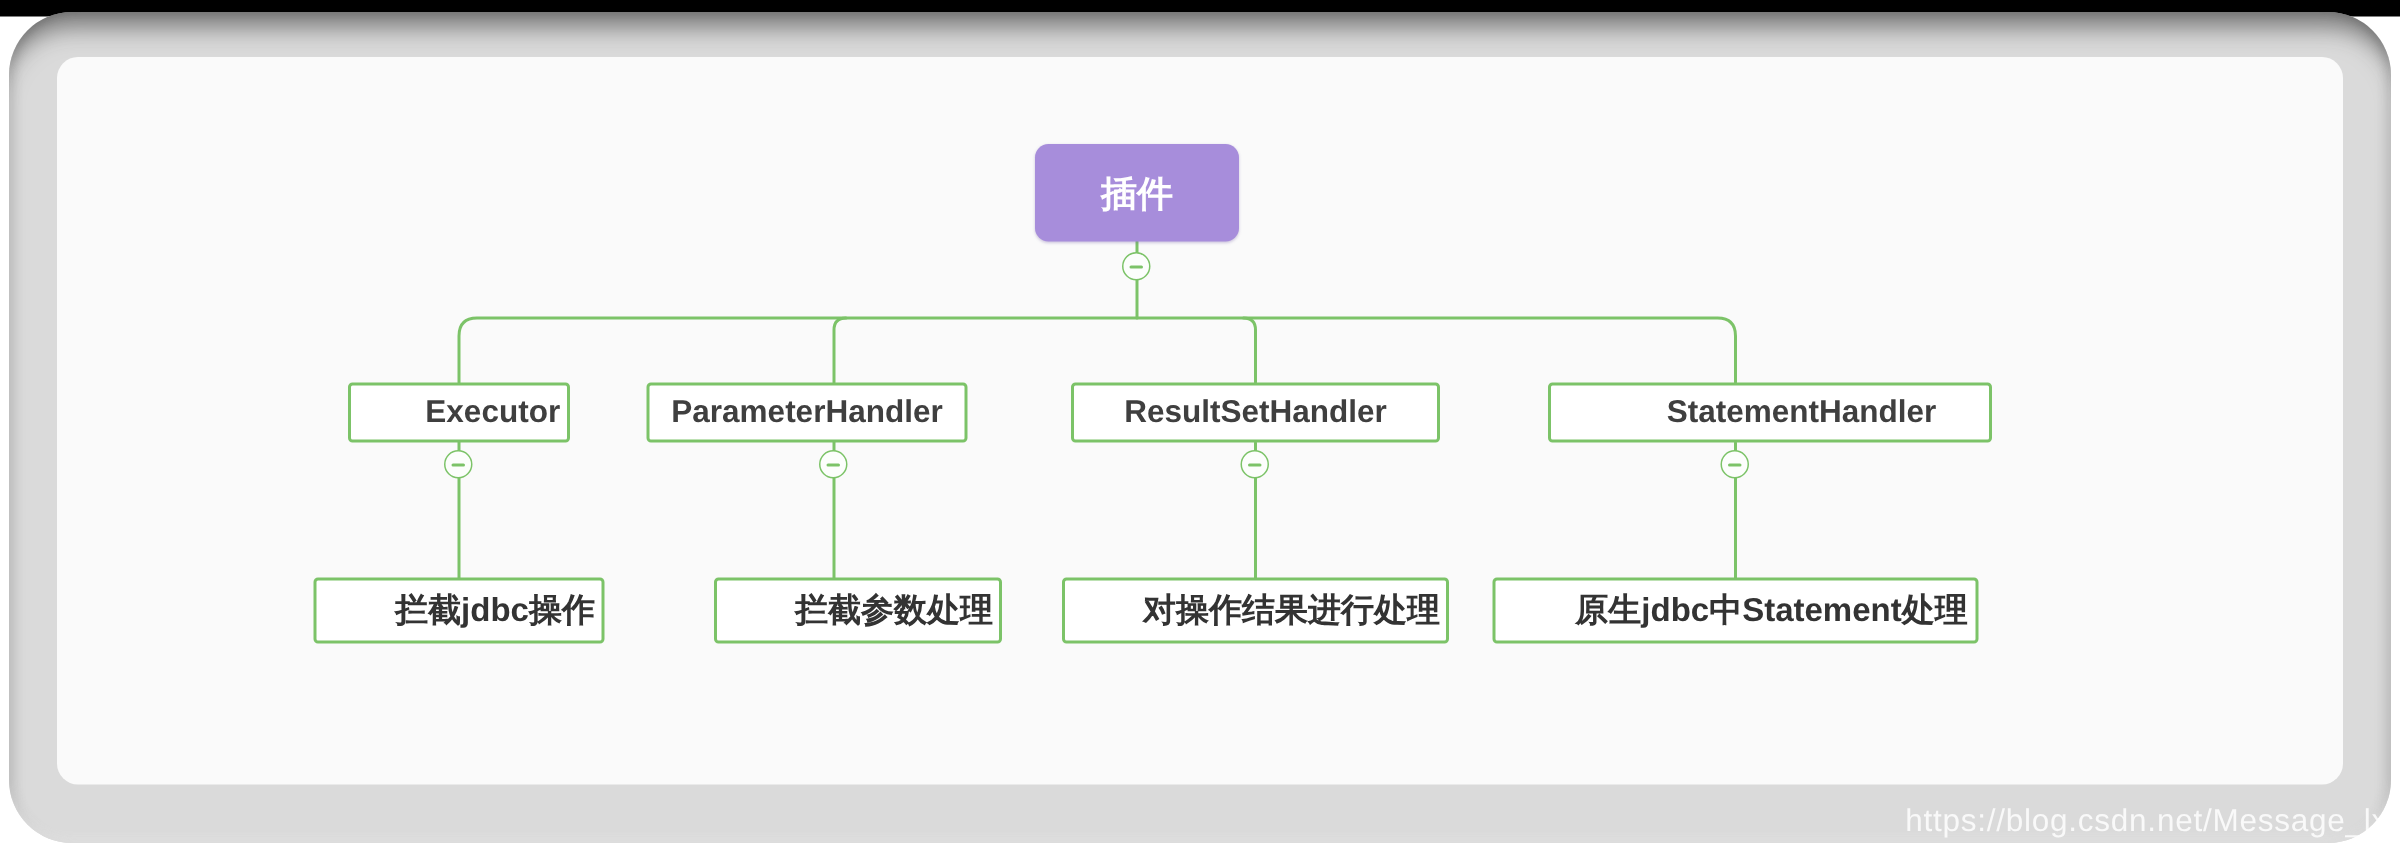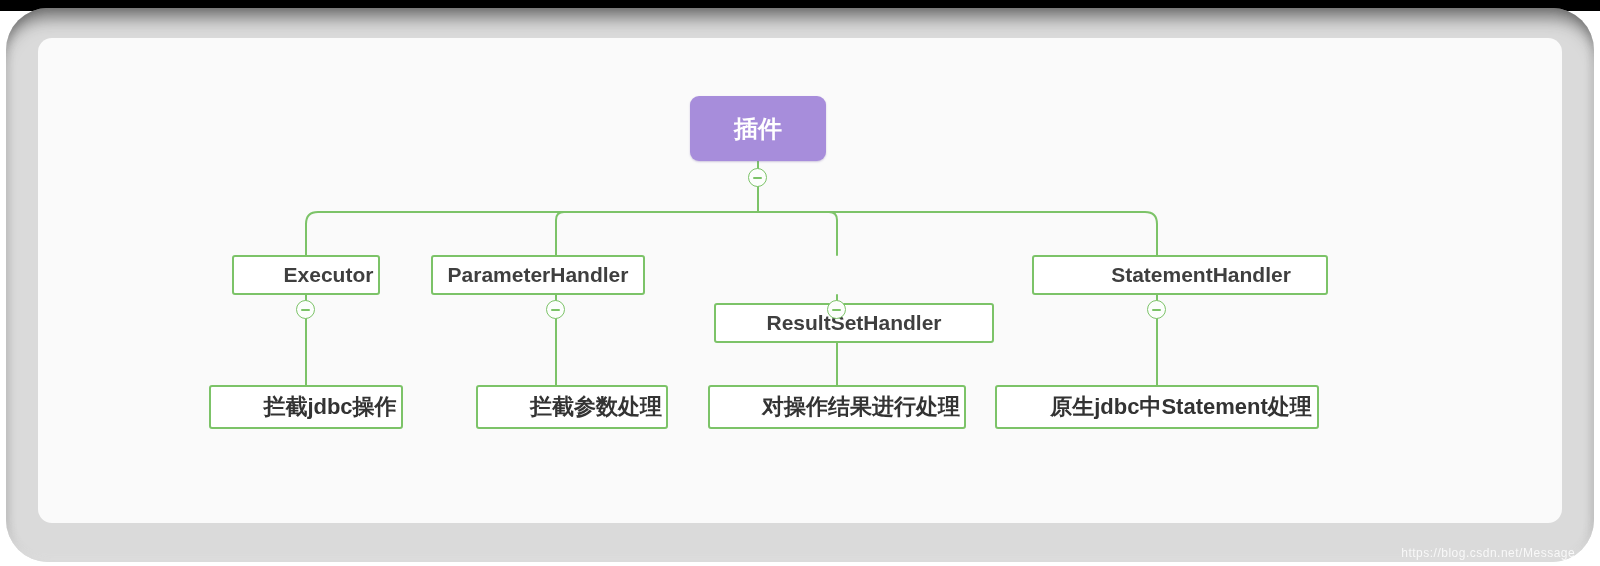--- a/index.html
+++ b/index.html
@@ -37,33 +37,33 @@
     white-space:nowrap;}
   .topic-root{left:690px;top:96px;width:136px;height:65px;border-radius:9px;
     background:var(--root-fill);color:#fff;font-size:24px;font-weight:600;
     box-shadow:0 1px 2px rgba(120,100,170,.35);}
   .topic-branch{height:40px;top:255px;background:#fff;border:2px solid var(--green);
     border-radius:3px;color:var(--text-dark);font-size:21px;font-weight:600;}
   .topic-leaf{height:44px;top:385px;background:#fff;border:2px solid var(--green);
     border-radius:3px;color:var(--leaf-text);font-size:22px;font-weight:bold;padding-left:48px;}
 
   .b1{left:232px;width:148px;padding-left:45px;} .b2{left:431px;width:214px;}
-  .b3{left:714px;width:280px;margin-top:48px;} .b4{left:1032px;width:296px;padding-left:42px;}
+  .b3{left:714px;width:246px;} .b4{left:1032px;width:296px;padding-left:42px;}
   .l1{left:209px;width:194px;} .l2{left:476px;width:192px;}
   .l3{left:708px;width:258px;} .l4{left:995px;width:324px;}
 
   .collapse{position:absolute;width:19px;height:19px;border-radius:50%;
     background:#fcfefc;border:1.5px solid var(--green);
     display:flex;align-items:center;justify-content:center;cursor:pointer;}
   .minus-icon{display:block;width:9px;height:2px;border-radius:1px;background:var(--green);}
   .cb-root{left:748px;top:168px;}
   .cb-1{left:296px;top:300px;} .cb-2{left:546px;top:300px;}
   .cb-3{left:827px;top:300px;} .cb-4{left:1147px;top:300px;}
 
-  .watermark{position:absolute;right:8px;bottom:6px;font-size:12px;
+  .watermark{position:absolute;right:8px;bottom:6px;font-size:21px;
     color:rgba(255,255,255,.82);letter-spacing:.5px;}
 </style>
 </head>
 <body>
 
 <div class="stage">
   <div class="top-shade"></div>
   <div class="frame"></div>
   <div class="panel"></div>
 

